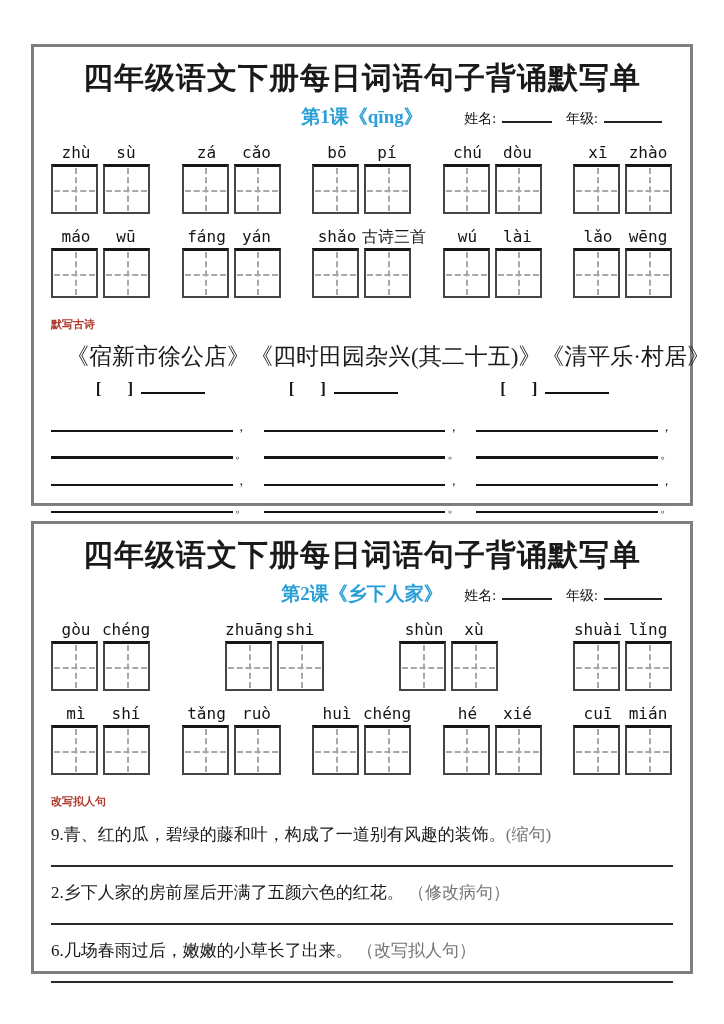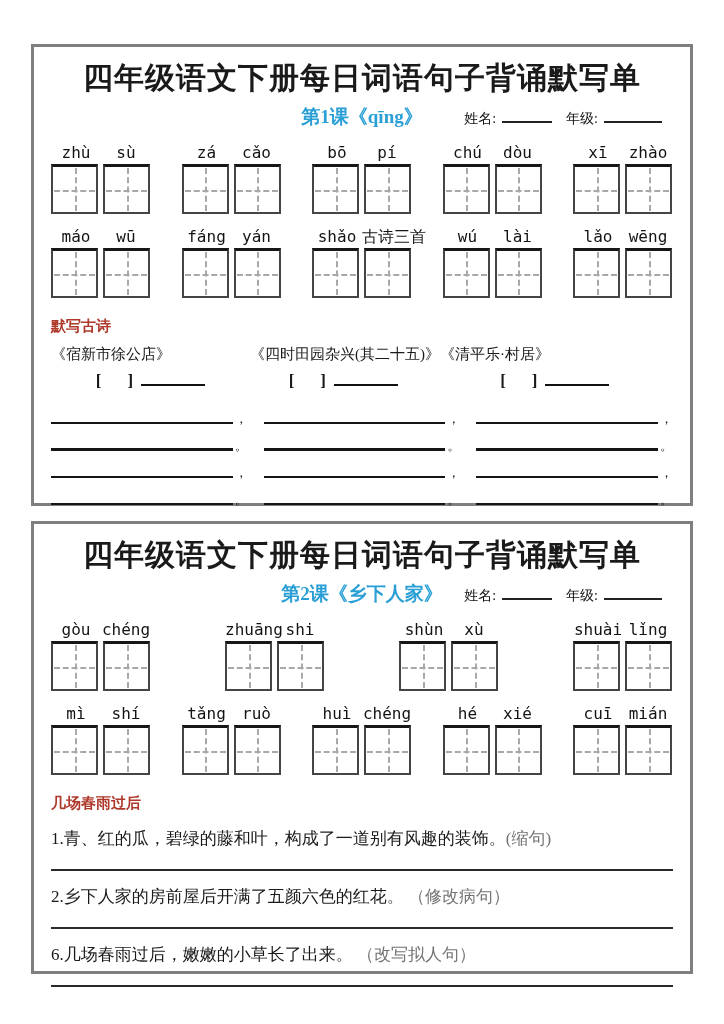--- a/index.html
+++ b/index.html
@@ -77,27 +77,27 @@
   }
   .tz-box::after {
     content: ""; position: absolute; top: 1px; bottom: 1px; left: 50%;
     border-left: 2px dashed #a8a8a8;
   }
 
   
   .sec-header {
     color: #ae382a;
     font-weight: bold;
-    font-size: 15px;
+    font-size: 11px;
     margin-top: 19px;
   }
 
   
   .poem-titles { display: flex; margin-top: 9px; }
-  .poem-title { flex: 1; text-align: left; font-size: 15px; white-space: nowrap; }
+  .poem-title { flex: 1; text-align: right; font-size: 23px; white-space: nowrap; }
   .poem-title:first-child { flex: 0 0 32%; }
   .poem-title:nth-child(2) { flex: 0 0 30%; }
 
   .poem-brackets { display: flex; margin-top: 7px; }
   .bracket-group { flex: 1; text-align: center; font-size: 17px; }
   .bracket-group:first-child { flex: 0 0 32%; }
   .bracket-group:nth-child(2) { flex: 0 0 30%; }
   .bk { display: inline-block; font-weight: bold; }
   .bk-open { margin-right: 26px; }
   .bk-close { margin-right: 8px; }
@@ -412,23 +412,23 @@
             </div>
             <div class="box-pair">
               <div class="tz-box"></div>
               <div class="tz-box"></div>
             </div>
           </div>
         </div>
       </div>
 
     <div>
-      <div class="sec-header">几场春雨过后</div>
+      <div class="sec-header">改写拟人句</div>
       <div>
-          <div class="sentence"><span class="stext">1.青、红的瓜，碧绿的藤和叶，构成了一道别有风趣的装饰。</span><span class="req">(缩句)</span></div>
+          <div class="sentence"><span class="stext">9.青、红的瓜，碧绿的藤和叶，构成了一道别有风趣的装饰。</span><span class="req">(缩句)</span></div>
           <div class="s-rule"></div>
           <div class="sentence"><span class="stext">2.乡下人家的房前屋后开满了五颜六色的红花。 </span><span class="req">（修改病句）</span></div>
           <div class="s-rule"></div>
           <div class="sentence"><span class="stext">6.几场春雨过后，嫩嫩的小草长了出来。 </span><span class="req">（改写拟人句）</span></div>
           <div class="s-rule"></div>
         </div>
     </div>
   </section>
 
 </div>

